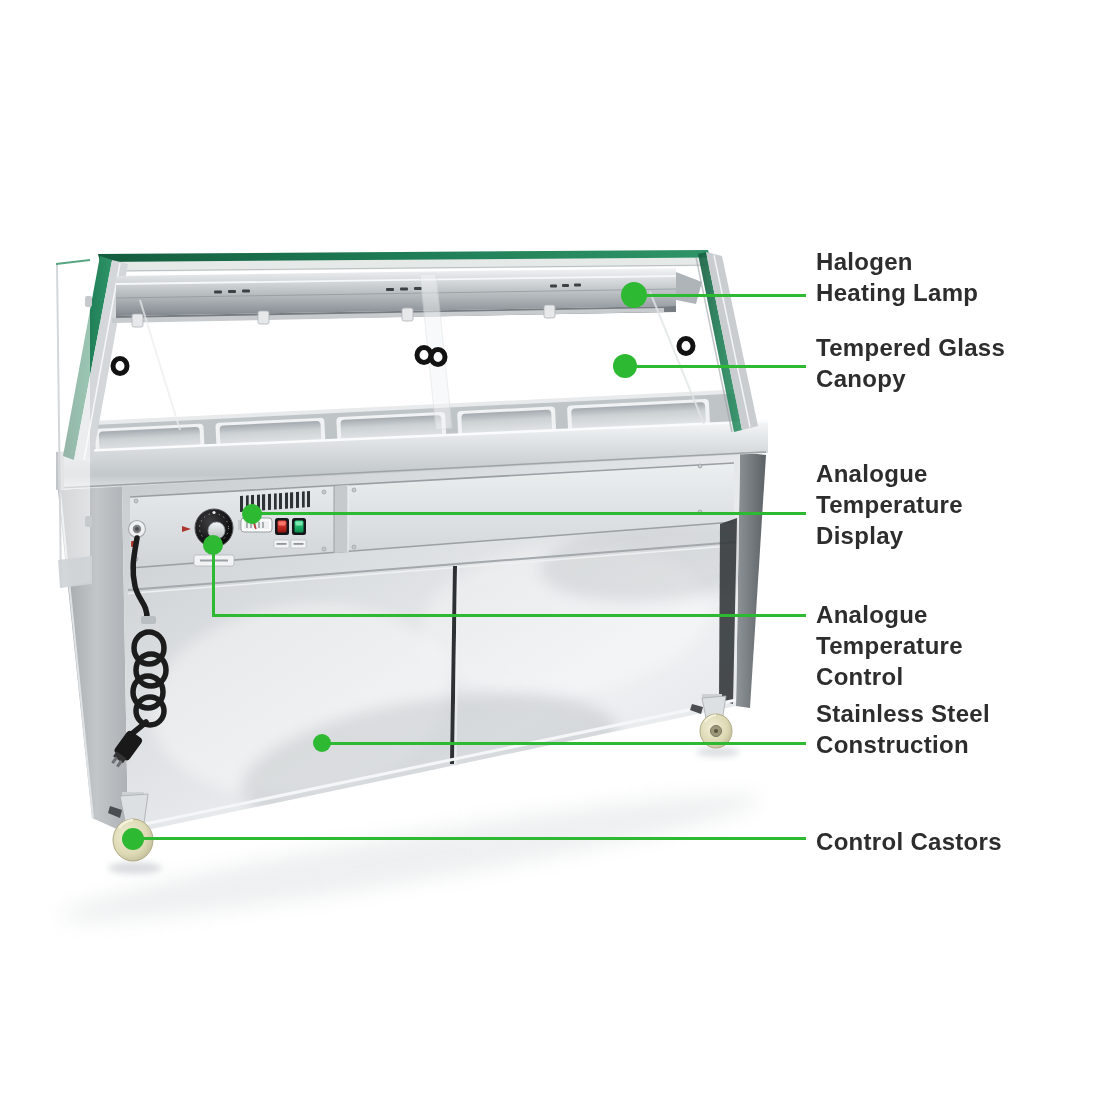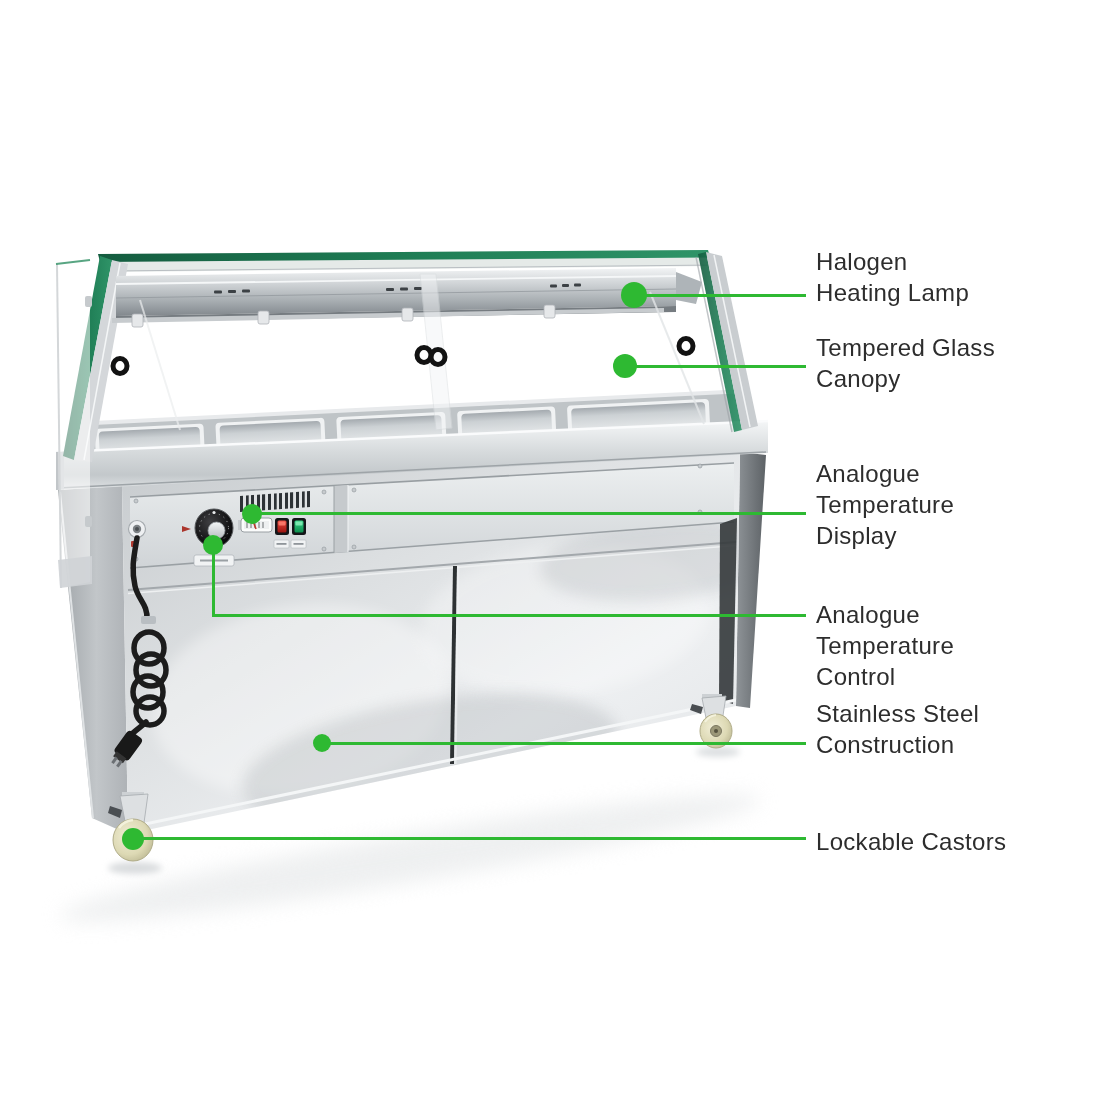--- a/index.html
+++ b/index.html
@@ -3,21 +3,21 @@
 <meta charset="utf-8">
 <style>
   html,body{margin:0;padding:0;background:#ffffff;}
   .stage{position:relative;width:1100px;height:1100px;background:#ffffff;overflow:hidden;
          font-family:"Liberation Sans","DejaVu Sans",sans-serif;}
   .illustration{position:absolute;left:0;top:0;width:1100px;height:1100px;}
   .callout-dot{position:absolute;border-radius:50%;background:var(--accent,#2eb932);}
   .callout-line{position:absolute;height:3px;background:var(--accent,#2eb932);}
   .callout-vline{position:absolute;width:3px;background:var(--accent,#2eb932);}
   .callout-label{position:absolute;left:816px;width:280px;color:var(--label_text,#2d2d2d);
-                 font-size:24px;line-height:31px;font-weight:400;letter-spacing:.3px;
+                 font-size:24px;line-height:31px;font-weight:700;letter-spacing:.3px;
                  white-space:pre-line;}
 </style>
 </head>
 <body>
 
 <div class="stage">
 
   <svg class="illustration" viewBox="0 0 1100 1100">
     <defs>
       <linearGradient id="gCounter" x1="0" y1="0" x2="0" y2="1">
@@ -365,16 +365,16 @@
   <div>
     <div class="callout-dot" style="left:313px;top:734px;width:18px;height:18px;"></div>
     <div class="callout-line" style="left:322px;top:742px;width:484px;"></div>
     <div class="callout-label" style="top:698px;">Stainless Steel
 Construction</div>
   </div>
 
   <div>
     <div class="callout-dot" style="left:122px;top:828px;width:22px;height:22px;"></div>
     <div class="callout-line" style="left:133px;top:837px;width:673px;"></div>
-    <div class="callout-label" style="top:826px;">Lockable Castors</div>
+    <div class="callout-label" style="top:826px;">Control Castors</div>
   </div>
 
 </div>
 
 </body></html>

